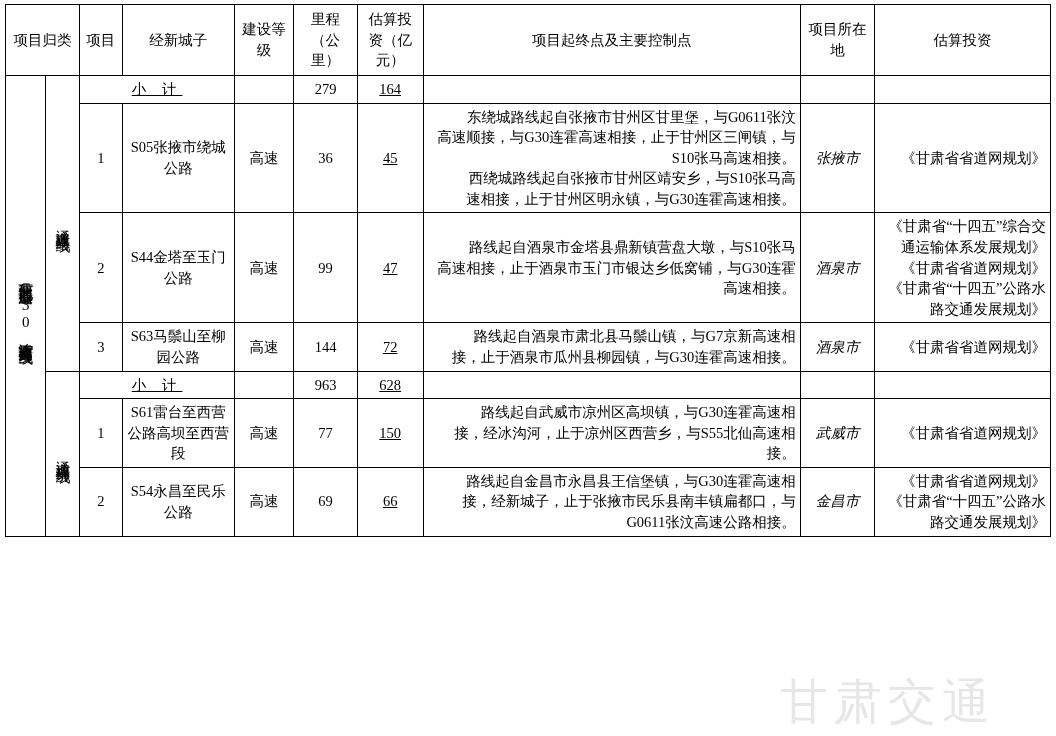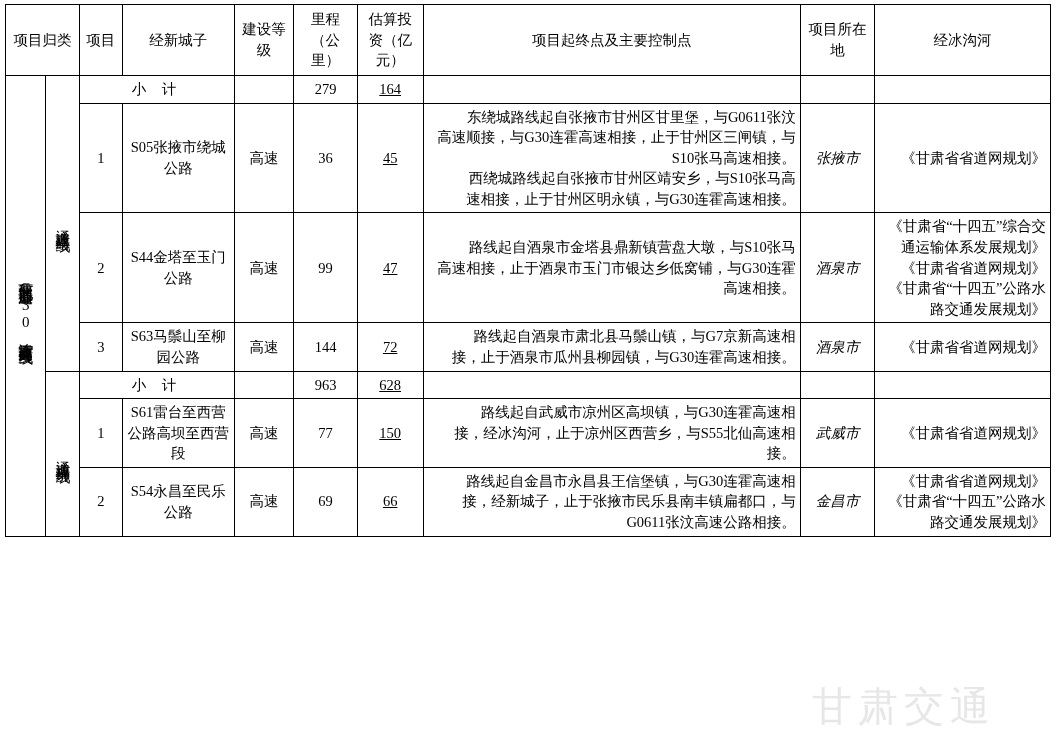--- a/index.html
+++ b/index.html
@@ -101,34 +101,35 @@
   }
   td.plan {
     width: 160px;
     text-align: left;
     line-height: 1.45;
     padding: 5px 6px;
   }
   td.subtotal-label {
     font-weight: normal;
     letter-spacing: 6px;
+    text-decoration: underline;
   }
   .desc p {
     margin: 0;
     text-indent: 2em;
   }
   .plan p {
     margin: 0;
     text-align: right;
   }
   .watermark {
     position: absolute;
     right: 60px;
     bottom: 6px;
-    font-size: 40px;
+    font-size: 48px;
     color: rgba(120,120,120,0.18);
     letter-spacing: 6px;
     pointer-events: none;
     font-family: "Liberation Serif", serif;
   }
 </style>
 </head>
 <body>
 
 <div id="sheet">
@@ -165,21 +166,21 @@
         <td>
           <span>估算投资（亿元）</span>
         </td>
         <td>
           <span>项目起终点及主要控制点</span>
         </td>
         <td>
           <span>项目所在地</span>
         </td>
         <td>
-          <span>经冰沟河</span>
+          <span>估算投资</span>
         </td>
       </tr>
 
       <tr>
         <td class="cat" rowspan="9">
           <span class="vert-wide">河西北部新通道（G30连霍高速河西复线）</span>
         </td>
         <td class="group" rowspan="4">
           <span class="vert">通道联络线</span>
         </td>

